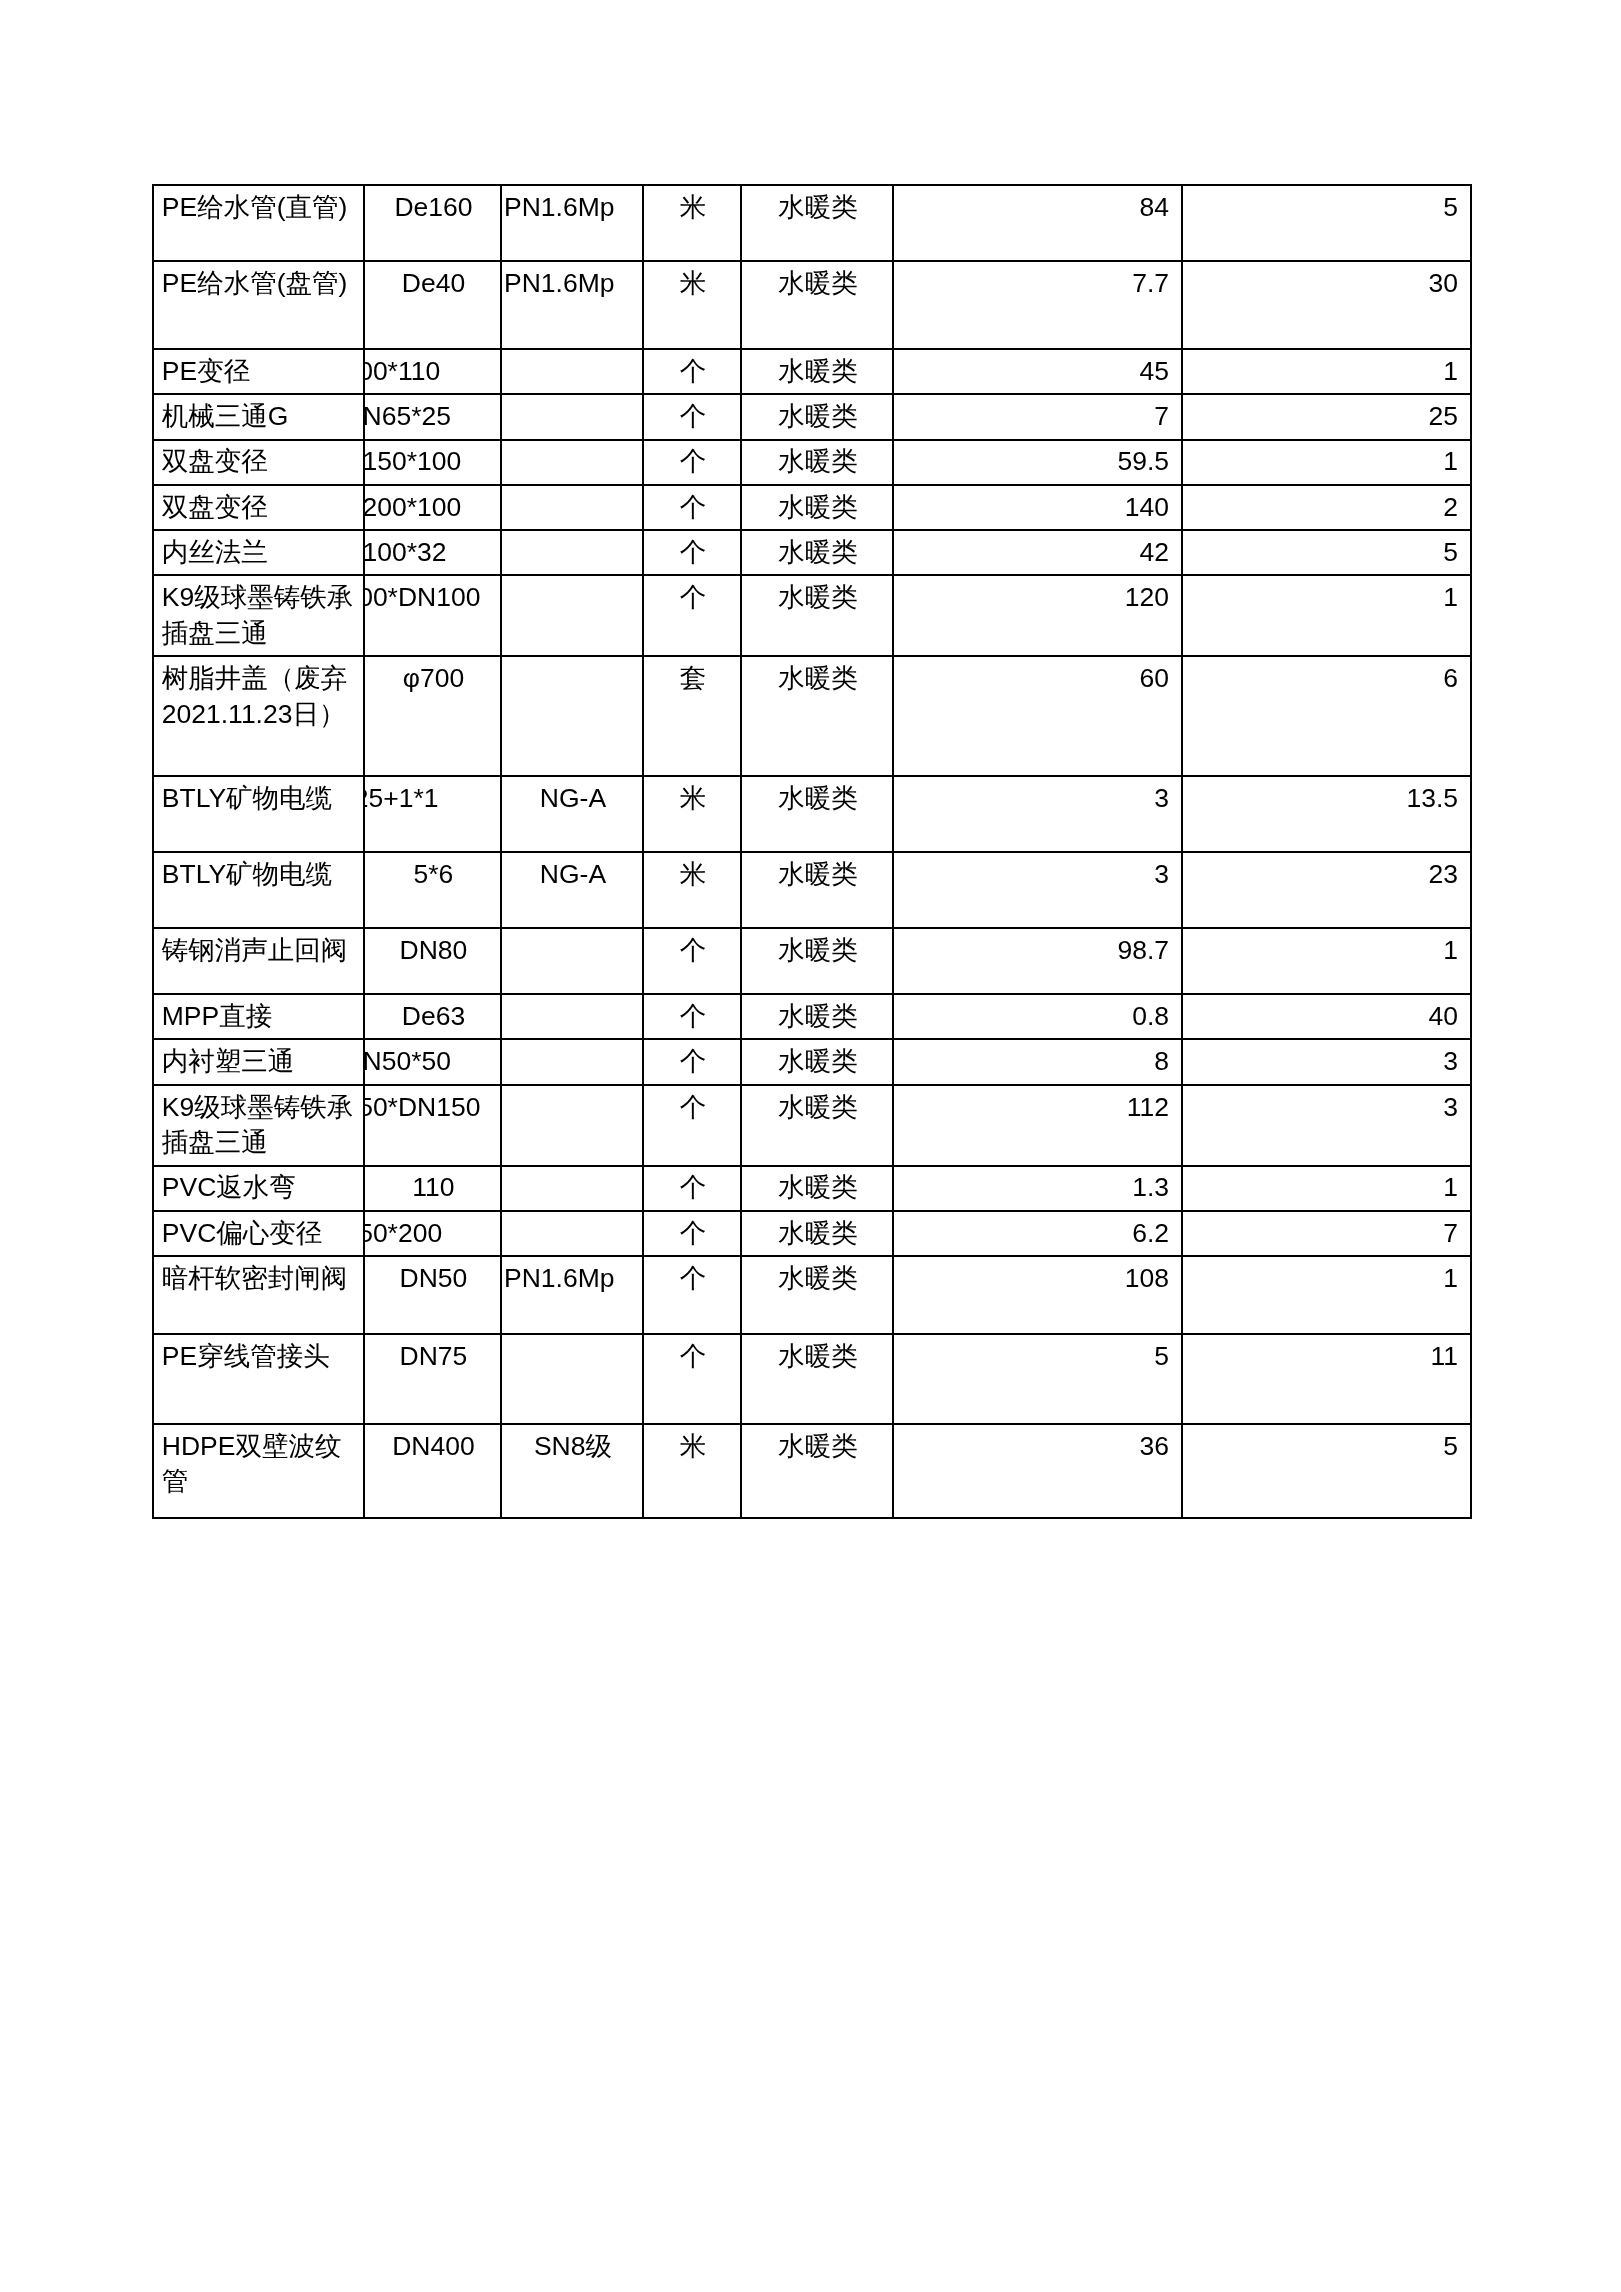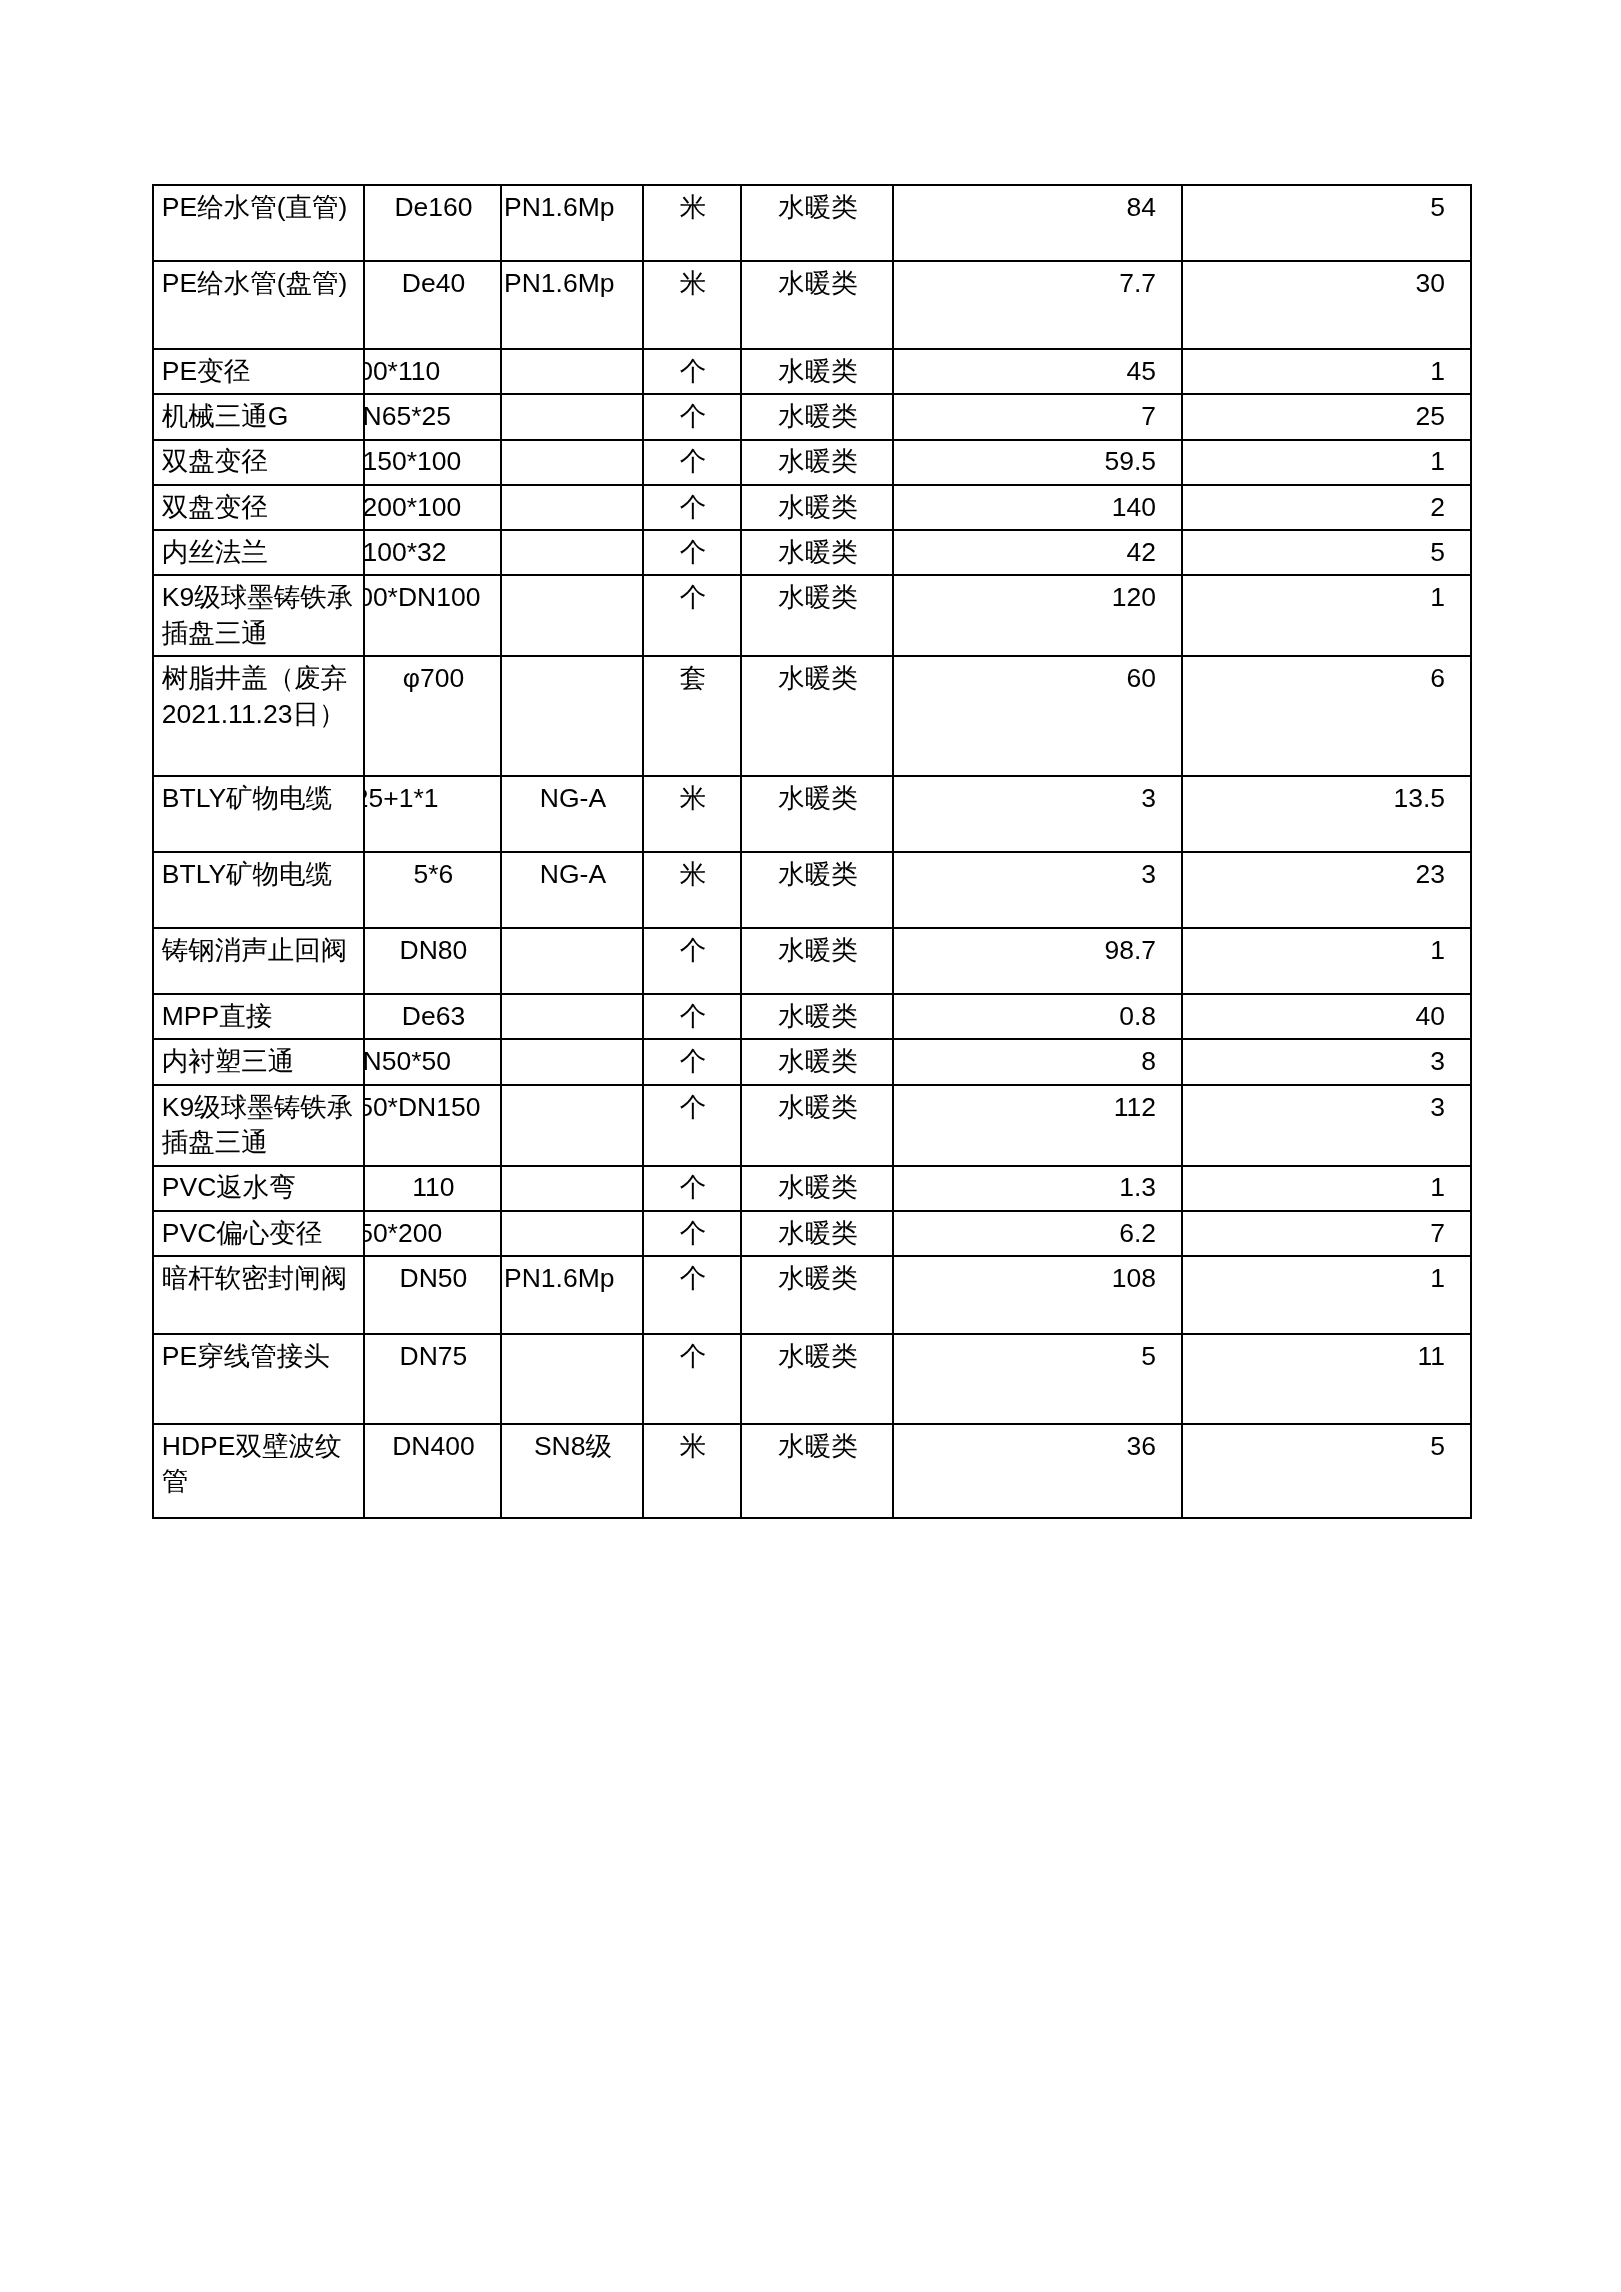--- a/index.html
+++ b/index.html
@@ -76,21 +76,21 @@
   .unit {
     text-align: center;
     vertical-align: middle;
   }
   .cat {
     text-align: center;
     white-space: nowrap;
   }
   .num {
     text-align: right;
-    padding-right: 25px;
+    padding-right: 12px;
     white-space: nowrap;
   }
   td.vmid { vertical-align: middle; }
 </style>
 </head>
 <body>
 
 <div class="page">
   <div class="table-wrap">
     <table class="doc-table">

